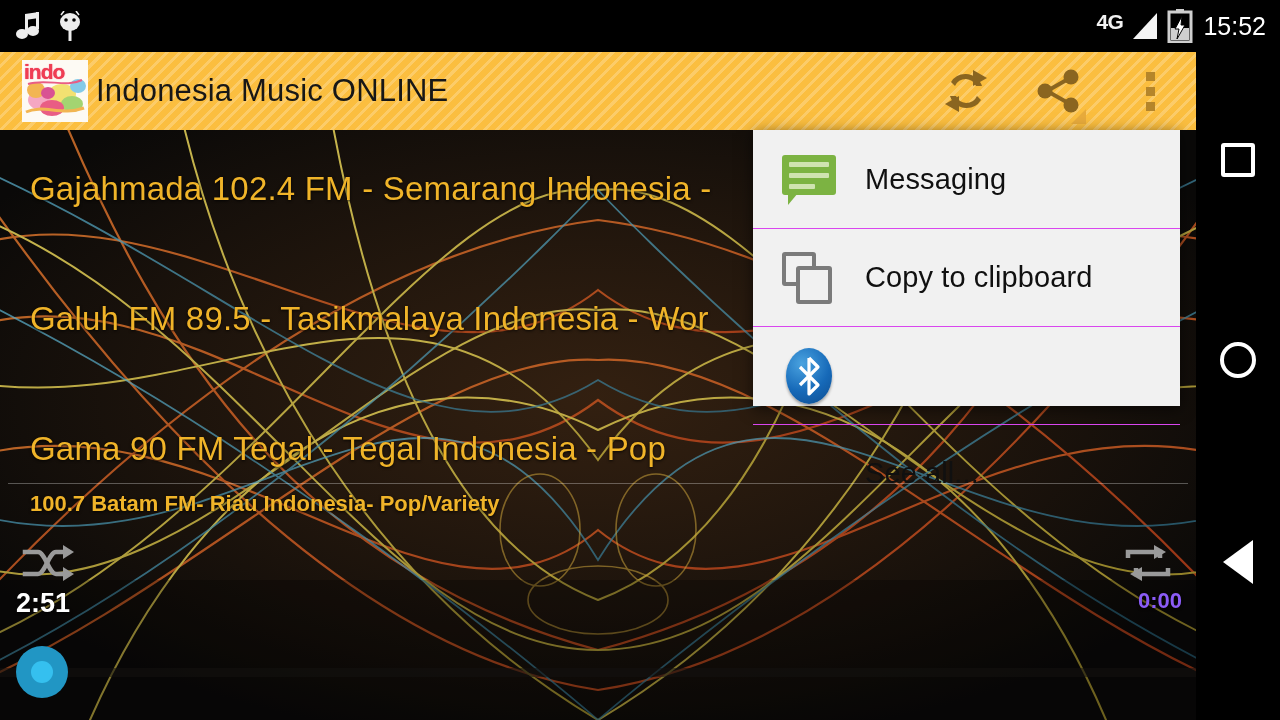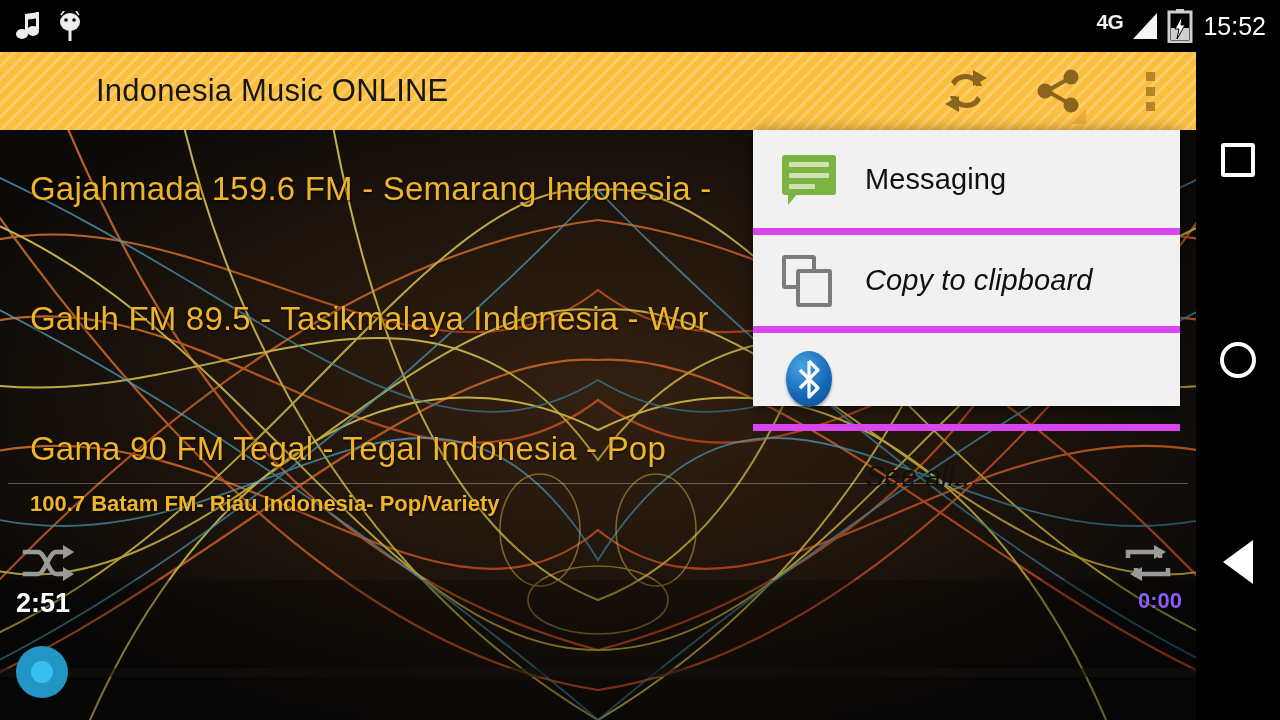--- a/index.html
+++ b/index.html
@@ -84,21 +84,21 @@
                 border-radius:50%; background:#2196c4; z-index:11; cursor:pointer;
                 display:flex; align-items:center; justify-content:center; }
   .seek-thumb i { width:22px; height:22px; border-radius:50%; background:#35c0ef; display:block; }
 
   
   #popup { position:absolute; left:753px; top:130px; width:427px; height:276px;
            background:#f1f1f1; z-index:50;
            box-shadow:0 3px 14px rgba(0,0,0,.55); }
   .pop-item { position:relative; height:98px; display:flex; align-items:center;
               cursor:pointer; }
-  .pop-item + .pop-item { border-top:7px solid #d946ef;font-style:italic; }
+  .pop-item + .pop-item { border-top:1px solid #d946ef; }
   .pop-icon { width:112px; display:flex; align-items:center; justify-content:center;
               flex:0 0 112px; }
   .pop-label { font-size:29px; color:#101010; font-weight:400; letter-spacing:.1px; }
 
   
   .ic-msg { position:relative; width:54px; height:48px; }
   .ic-msg .body { position:absolute; left:0; top:0; width:54px; height:40px;
                   background:#7cb342; border-radius:3px; }
   .ic-msg .tail { position:absolute; left:6px; top:38px; width:0; height:0;
                   border-left:10px solid #7cb342; border-bottom:12px solid transparent; }
@@ -189,21 +189,21 @@
         <g fill="none" stroke="#caa23a" stroke-width="1.6" opacity=".55">
           <ellipse cx="540" cy="400" rx="40" ry="56"></ellipse>
           <ellipse cx="656" cy="400" rx="40" ry="56"></ellipse>
           <ellipse cx="598" cy="470" rx="70" ry="34"></ellipse>
         </g>
         <rect y="450" width="1196" height="140" fill="#000" opacity=".25"></rect>
       </svg>
     </div>
 
     <div id="list">
-      <div class="station s0">Gajahmada 159.6 FM  - Semarang Indonesia  -</div>
+      <div class="station s0">Gajahmada 102.4 FM  - Semarang Indonesia  -</div>
       <div class="station s1">Galuh FM 89.5 - Tasikmalaya Indonesia - Wor</div>
       <div class="station s2">Gama 90 FM Tegal  - Tegal Indonesia - Pop</div>
     </div>
 
     <div id="nowbar">
       <div id="nowdiv"></div>
       <div id="nowtext">100.7 Batam FM-  Riau Indonesia-  Pop/Variety</div>
     </div>
 
     <div id="controls">
@@ -232,20 +232,37 @@
 
     <div class="t-left">2:51</div>
     <div class="t-right">0:00</div>
 
     <div class="seek-track"></div>
     <div class="seek-thumb">
         <i></i>
       </div>
 
     <div id="titlebar">
+      <div class="tb-logo">
+        <svg class="splat" viewBox="0 0 66 62">
+          <rect width="66" height="62" fill="#fdfaf4"></rect>
+          <g opacity=".95">
+            <ellipse cx="22" cy="40" rx="16" ry="11" fill="#f5a3c0"></ellipse>
+            <ellipse cx="40" cy="34" rx="14" ry="10" fill="#f2e06a"></ellipse>
+            <ellipse cx="14" cy="30" rx="9" ry="8" fill="#f2b24a"></ellipse>
+            <ellipse cx="50" cy="44" rx="11" ry="8" fill="#9fd36a"></ellipse>
+            <ellipse cx="30" cy="48" rx="12" ry="8" fill="#e8557f"></ellipse>
+            <ellipse cx="56" cy="26" rx="8" ry="7" fill="#7ec8e8"></ellipse>
+            <ellipse cx="26" cy="33" rx="7" ry="6" fill="#d84a8e"></ellipse>
+            <path d="M4,52 C20,44 40,56 62,48" stroke="#f2b24a" stroke-width="3" fill="none"></path>
+            <path d="M6,24 C24,18 44,28 60,20" stroke="#e8557f" stroke-width="2" fill="none"></path>
+          </g>
+        </svg>
+        <div class="indo">indo</div>
+      </div>
 
       <div class="tb-title">Indonesia Music ONLINE</div>
 
       <div class="tb-actions">
         <div class="tb-btn">
           <svg width="46" height="46" viewBox="0 0 46 46">
             <g fill="#8a6520">
               <path d="M23,6 A17,17 0 0 1 39,18 L33,18 A12,12 0 0 0 23,11 Z"></path>
               <path d="M23,40 A17,17 0 0 1 7,28 L13,28 A12,12 0 0 0 23,35 Z"></path>
               <path d="M8,14 A17,17 0 0 1 23,6 L23,11 A12,12 0 0 0 12,18 Z"></path>

